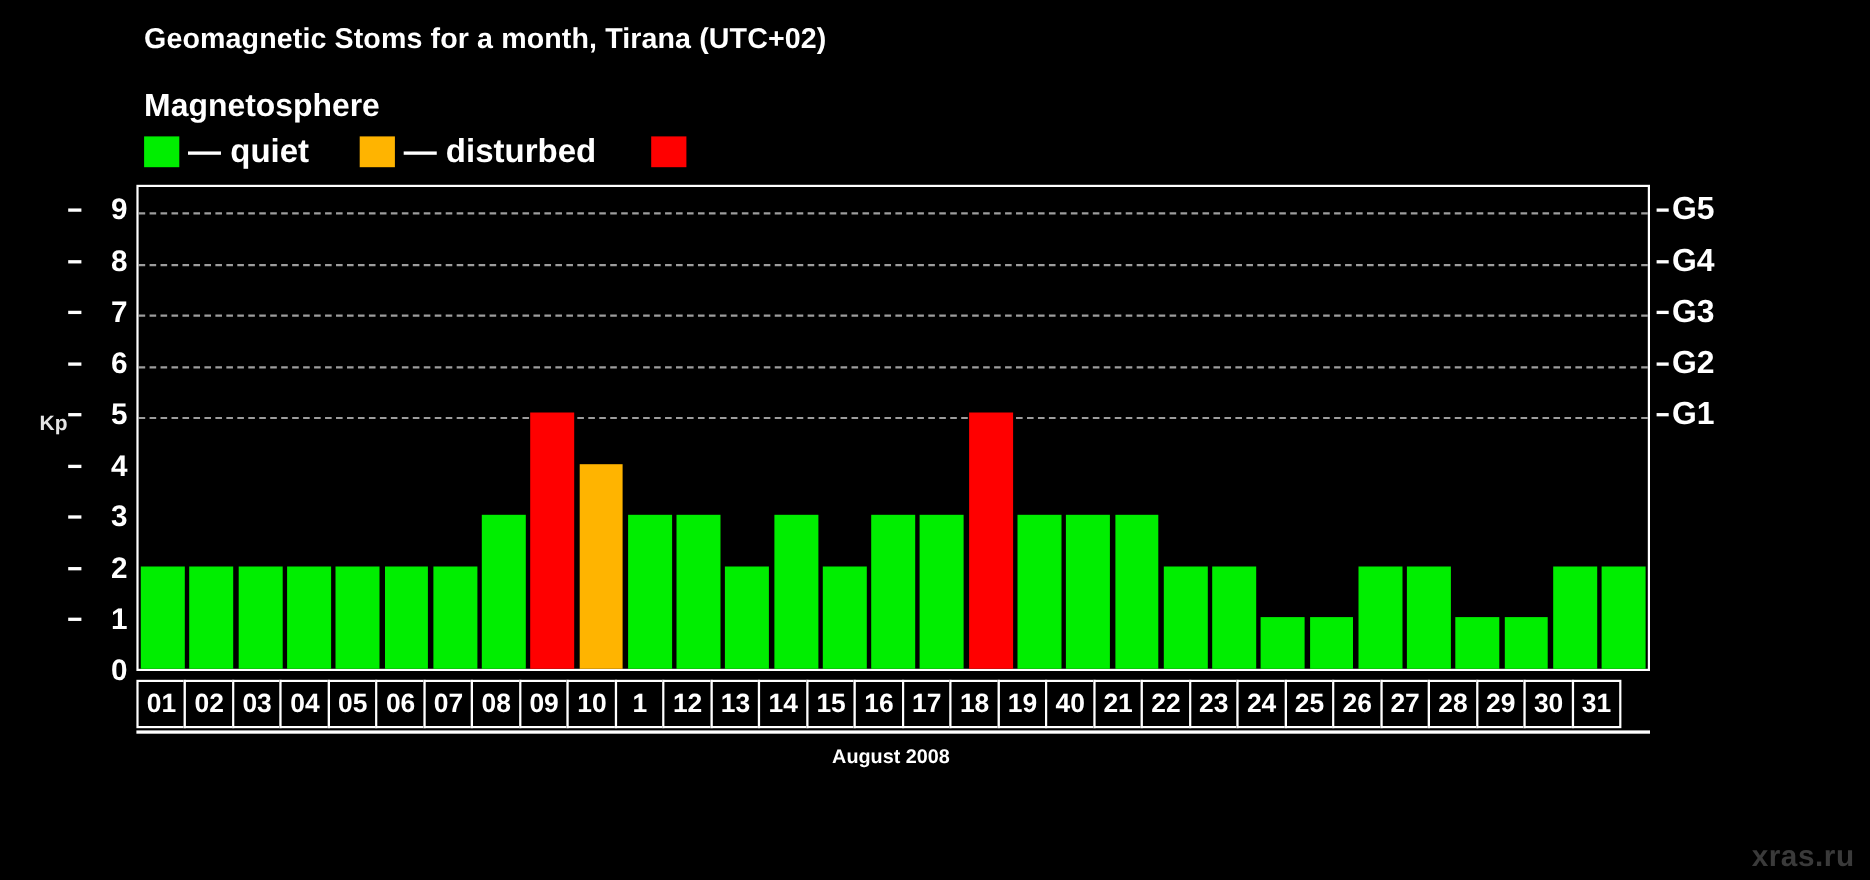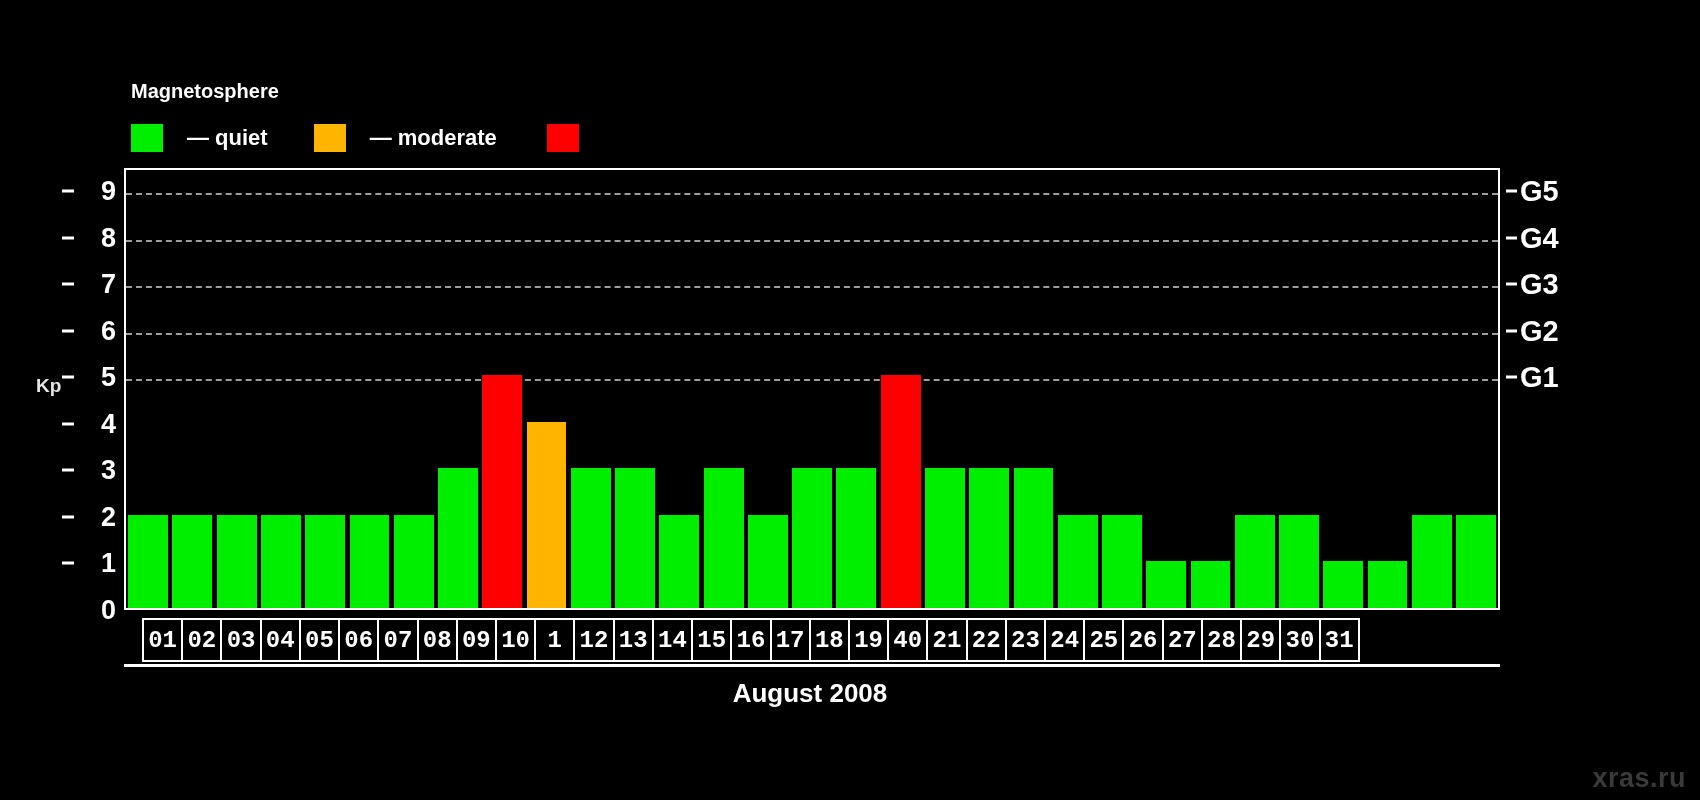--- a/index.html
+++ b/index.html
@@ -6,30 +6,30 @@
   body{width:1700px;height:800px;overflow:hidden;font-family:"Liberation Sans",sans-serif;color:#fff;}
   #page{position:relative;width:1700px;height:800px;background:#000;}
 
   
   .chart-title{
     position:absolute;left:131px;top:20px;
     font-size:26px;font-weight:bold;color:#ffffff;white-space:nowrap;letter-spacing:.1px;
   }
   .magneto-title{
     position:absolute;left:131px;top:80px;
-    font-size:20px;font-weight:bold;color:#ffffff;white-space:nowrap;
+    font-size:29px;font-weight:bold;color:#ffffff;white-space:nowrap;
   }
   .legend-row{
     position:absolute;left:131px;top:122px;
     display:flex;align-items:center;height:32px;
   }
   .legend-item{display:flex;align-items:center;}
   .swatch{width:32px;height:28px;display:block;}
   .legend-text{
-    font-size:22px;font-weight:bold;color:#fff;white-space:nowrap;margin-left:24px;
+    font-size:30px;font-weight:bold;color:#fff;white-space:nowrap;margin-left:8px;
   }
   .lg-gap1{width:46px;}
   .lg-gap2{width:50px;}
 
   
   .gscale{
     position:absolute;left:1233px;top:10px;
     font-size:20px;font-weight:bold;line-height:29.5px;color:#ffffff;white-space:nowrap;
   }
   .gscale div{white-space:nowrap;}
@@ -60,58 +60,59 @@
   }
 
   
   #gaxis{position:absolute;left:1506px;top:168px;width:80px;height:442px;}
   .gtick{position:absolute;left:14px;font-size:29px;font-weight:bold;color:#fff;
     transform:translateY(-50%);white-space:nowrap;}
   .gtick-mark{position:absolute;left:0px;width:11px;height:3px;background:#fff;transform:translateY(-50%);}
 
   
   #daylabels{
-    position:absolute;left:142px;top:618px;width:1216px;height:44px;
-    display:flex;box-sizing:border-box;font-family:Liberation Mono, monospace;
+    position:absolute;left:124px;top:618px;width:1348px;height:44px;
+    display:flex;box-sizing:border-box;
   }
   .day-cell{
     flex:1 1 0;border:2px solid #ffffff;margin-right:-2px;
     display:flex;align-items:center;justify-content:center;
     font-size:24px;font-weight:bold;color:#ffffff;background:#000;box-sizing:border-box;
   }
   #axis-bottom-line{position:absolute;left:124px;top:664px;width:1376px;height:3px;background:#fff;}
 
   #month-label{
     position:absolute;left:0;top:678px;width:1700px;text-align:center;
-    font-size:26px;font-weight:bold;color:#ffffff;
+    font-size:18px;font-weight:bold;color:#ffffff;
   }
   #month-inner{display:inline-block;margin-left:-80px;}
 
   #watermark{
     position:absolute;right:14px;bottom:6px;font-size:27px;font-weight:bold;
     color:#3a3a3a;letter-spacing:.5px;
   }
 </style>
 </head>
 <body>
 
 <div id="page">
 
+  <div class="chart-title">Geomagnetic Stoms for a month, Tirana (UTC+02)</div>
 
   <div class="magneto-title">Magnetosphere</div>
 
   <div class="legend-row">
     <div class="legend-item">
       <span class="swatch" style="background:#00ee00"></span>
       <span class="legend-text">— quiet</span>
     </div>
     <span class="lg-gap1"></span>
     <div class="legend-item">
       <span class="swatch" style="background:#ffb400"></span>
-      <span class="legend-text">— moderate</span>
+      <span class="legend-text">— disturbed</span>
     </div>
     <span class="lg-gap2"></span>
     <div class="legend-item">
       <span class="swatch" style="background:#ff0000"></span>
     </div>
   </div>
 
 
   <div id="yaxis">
       <div class="ytick-label" style="top: 23.2632px;">9</div>

